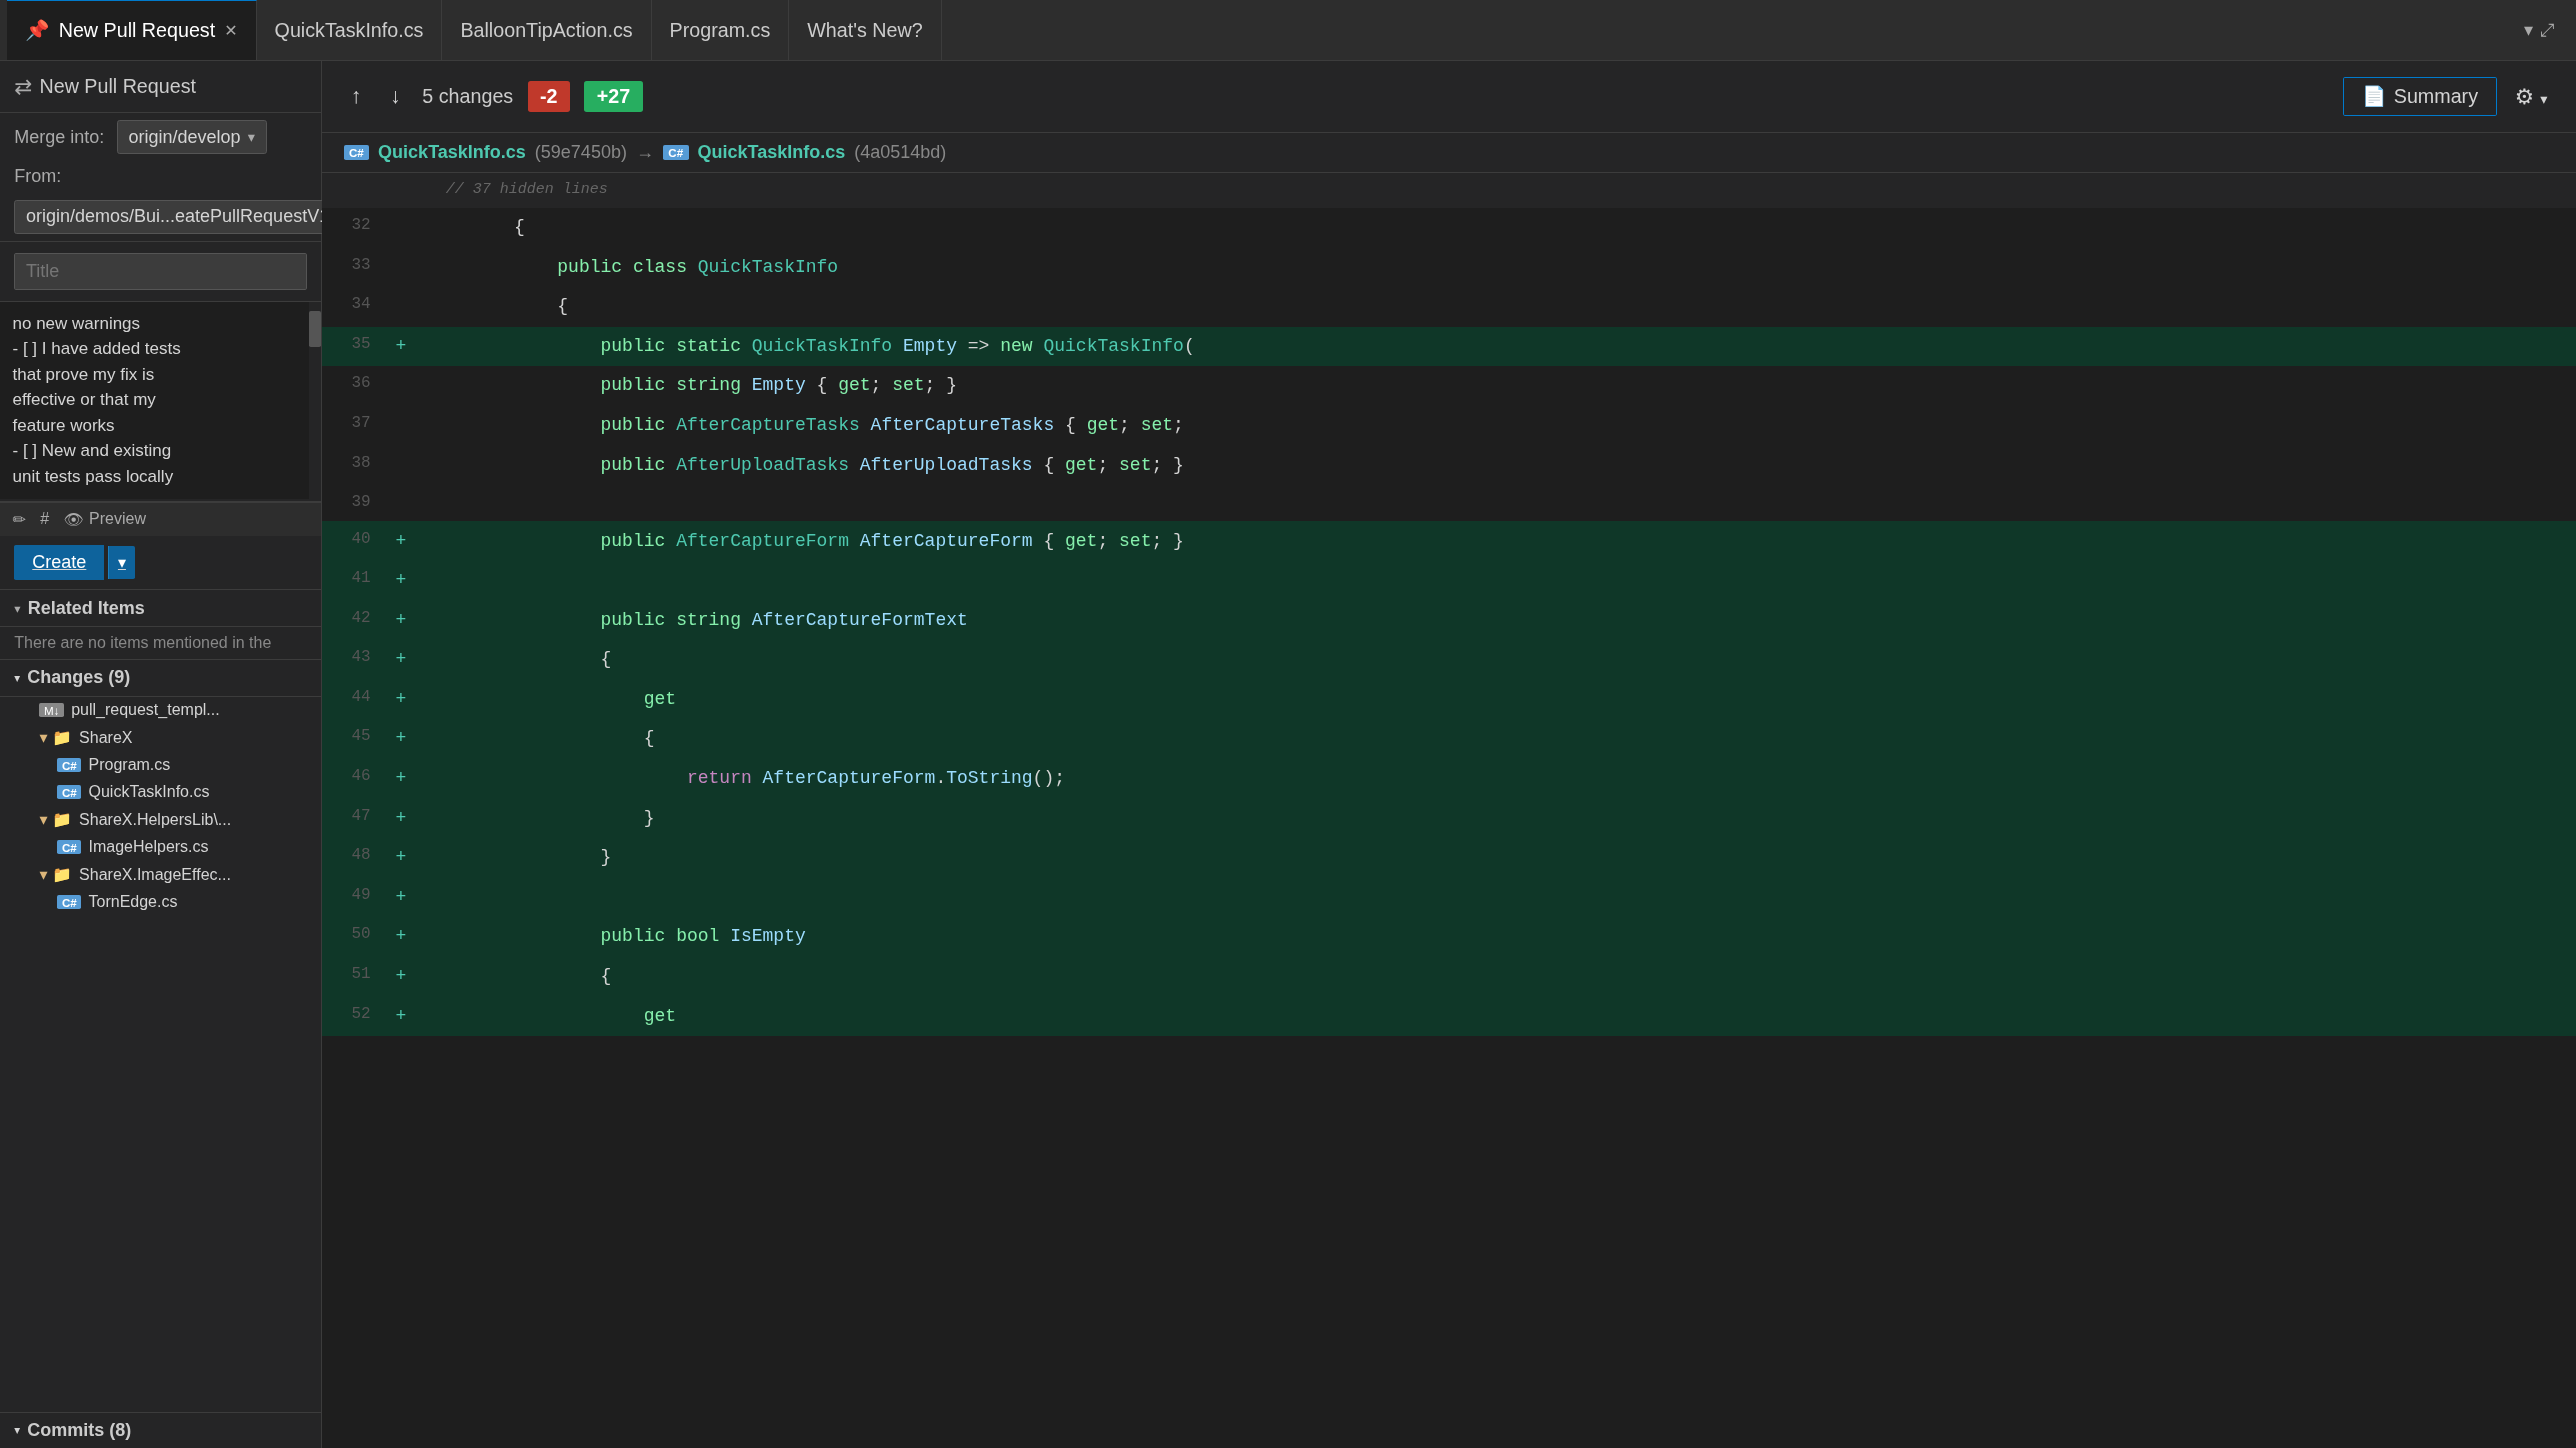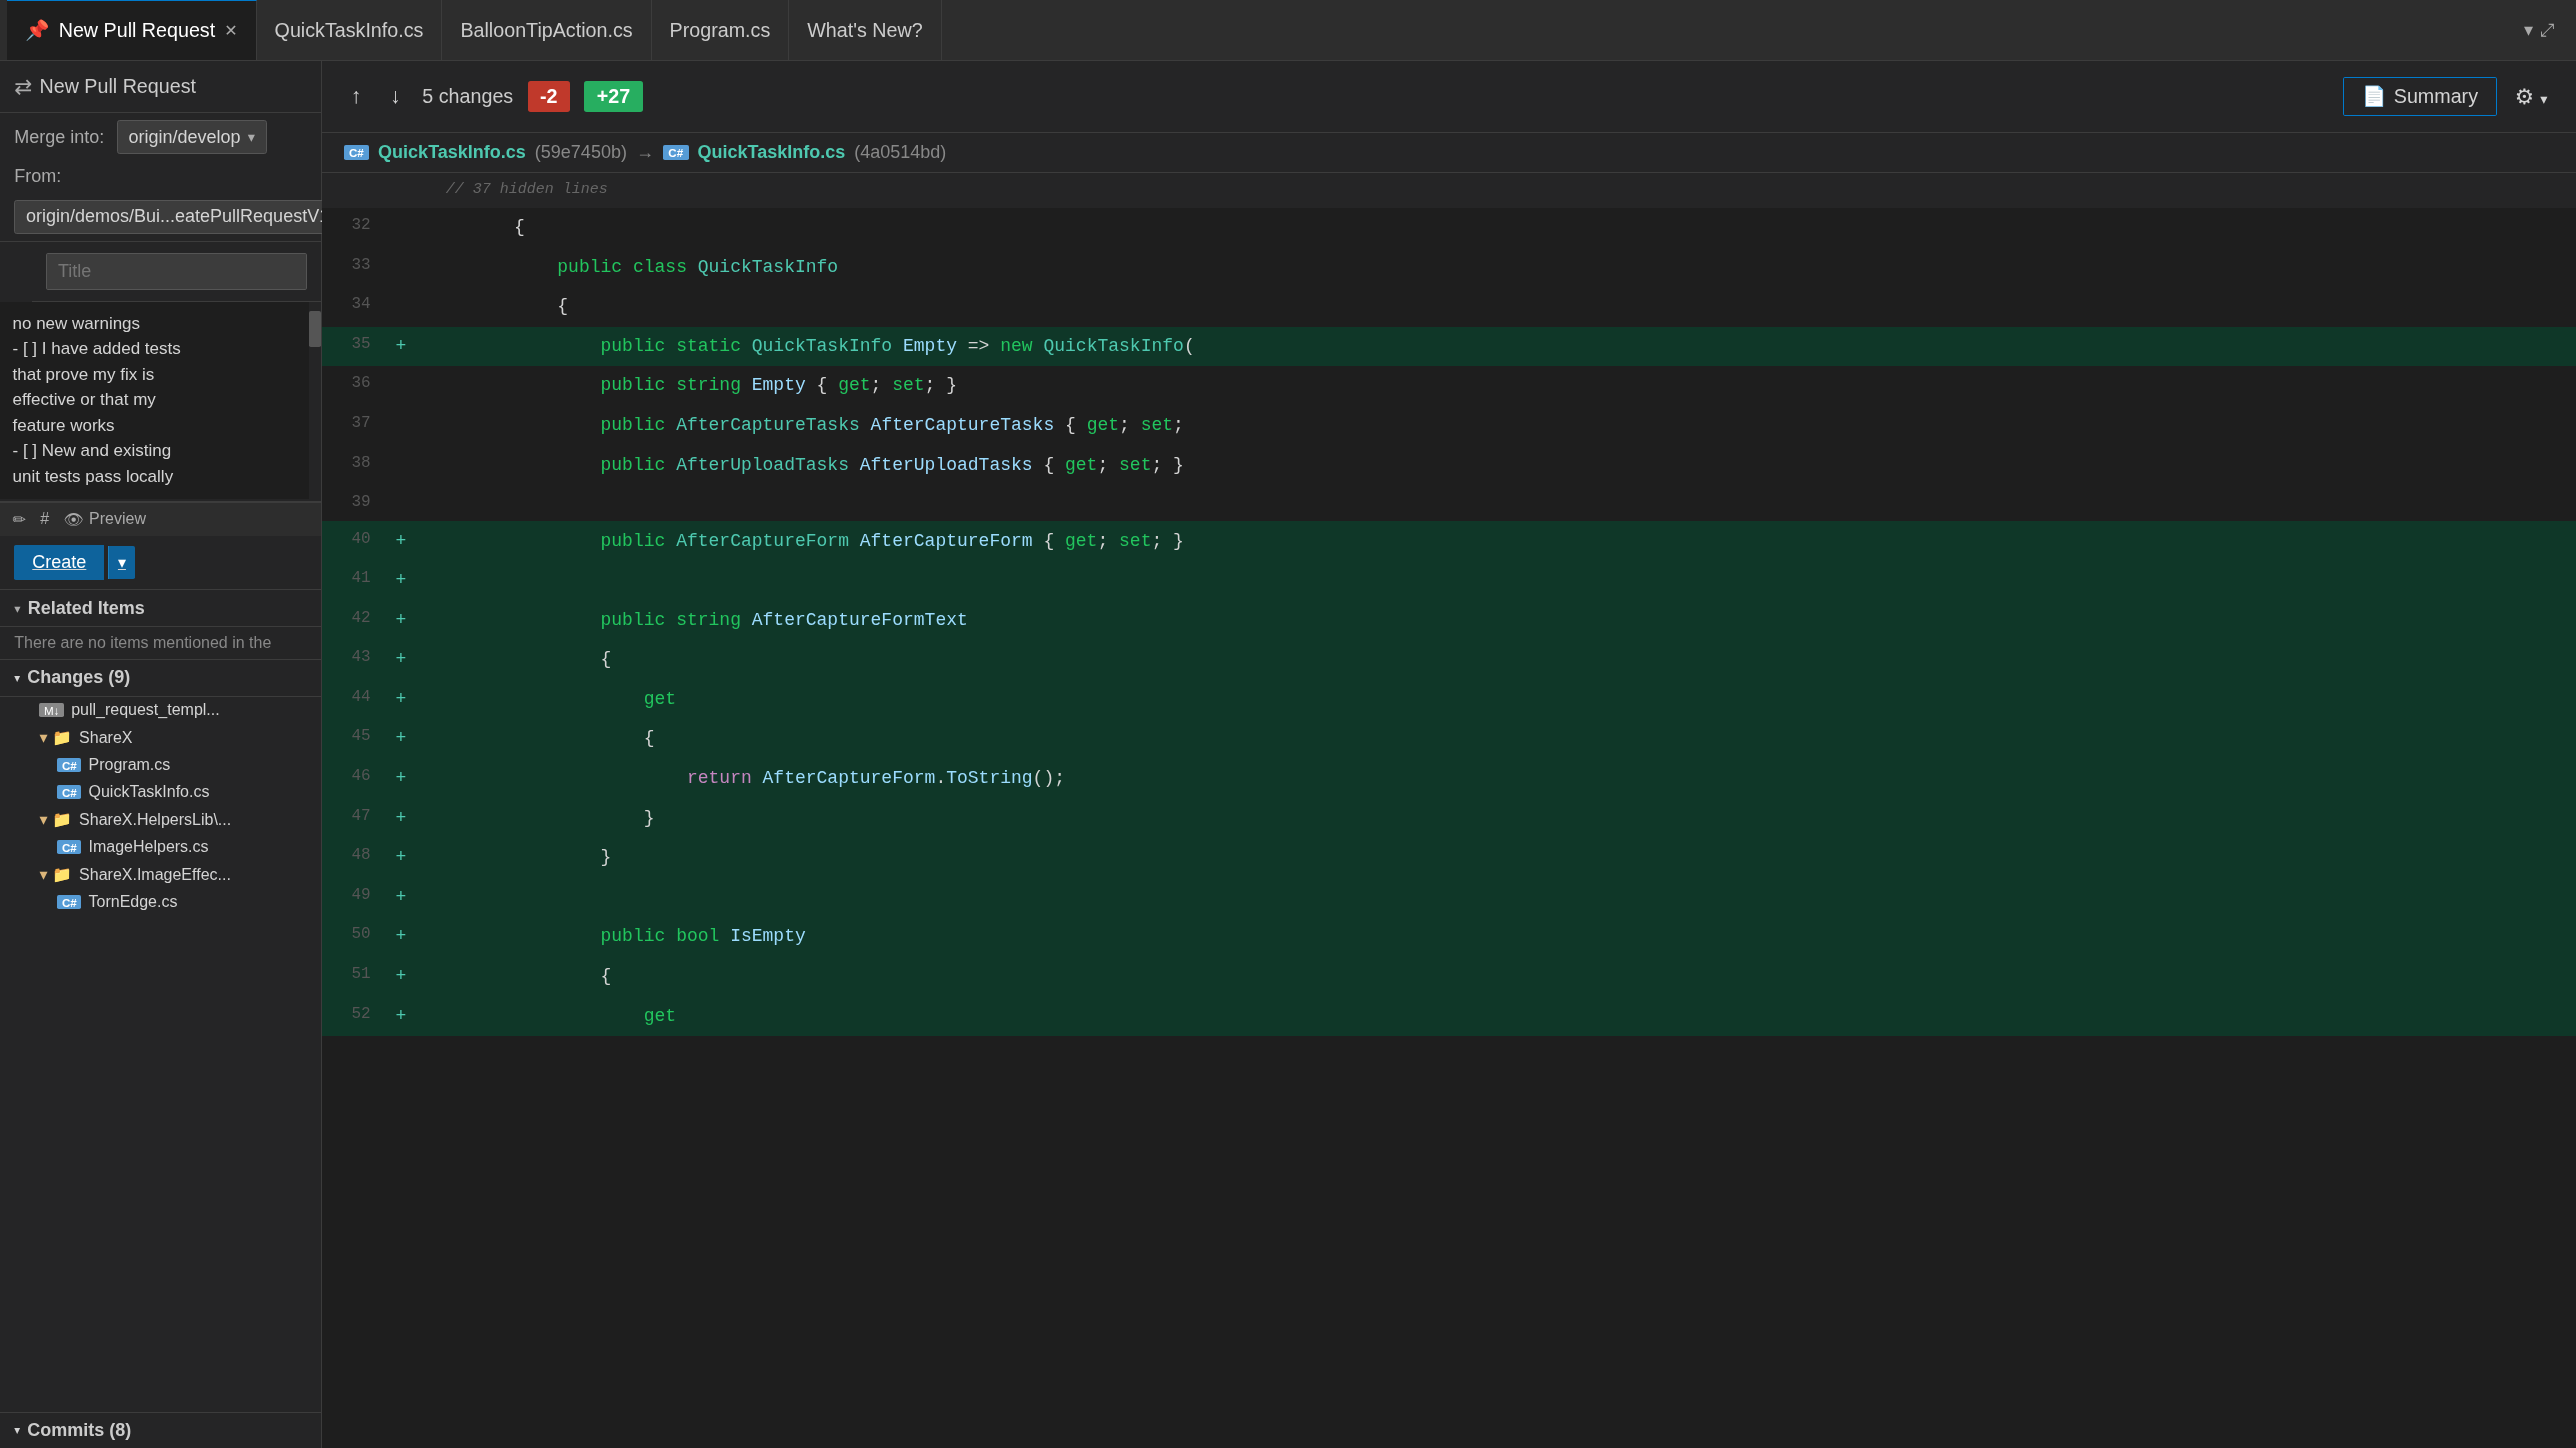--- a/index.html
+++ b/index.html
@@ -112,21 +112,20 @@
     }
     .branch-dropdown .caret {
       font-size: 14.3px;
       color: #aaa;
     }
 
     
     .title-section {
       padding: 10.7px 14.3px;
       border-bottom: 0.9px solid #3c3c3c;
-      margin-left: 32px;
     }
     .title-input {
       width: 100%;
       background: #3c3c3c;
       border: 0.9px solid #555;
       color: #d4d4d4;
       padding: 7.2px 10.7px;
       font-size: 18px;
       border-radius: 1.8px;
       outline: none;
@@ -469,21 +468,21 @@
     }
     .diff-line.added .line-sign { color: #4ec9b0; }
     .diff-line.context { background: transparent; }
     .diff-line.hidden-lines {
       background: #252526;
       color: #666;
       font-size: 15px;
     }
 
     
-    .kw { color: #22c55e; }
+    .kw { color: #86efac; }
     .type { color: #4ec9b0; }
     .punct { color: #d4d4d4; }
     .ident { color: #9cdcfe; }
     .ret { color: #c586c0; }
 
     
     .from-label {
       font-size: 18px;
       color: #aaa;
     }

